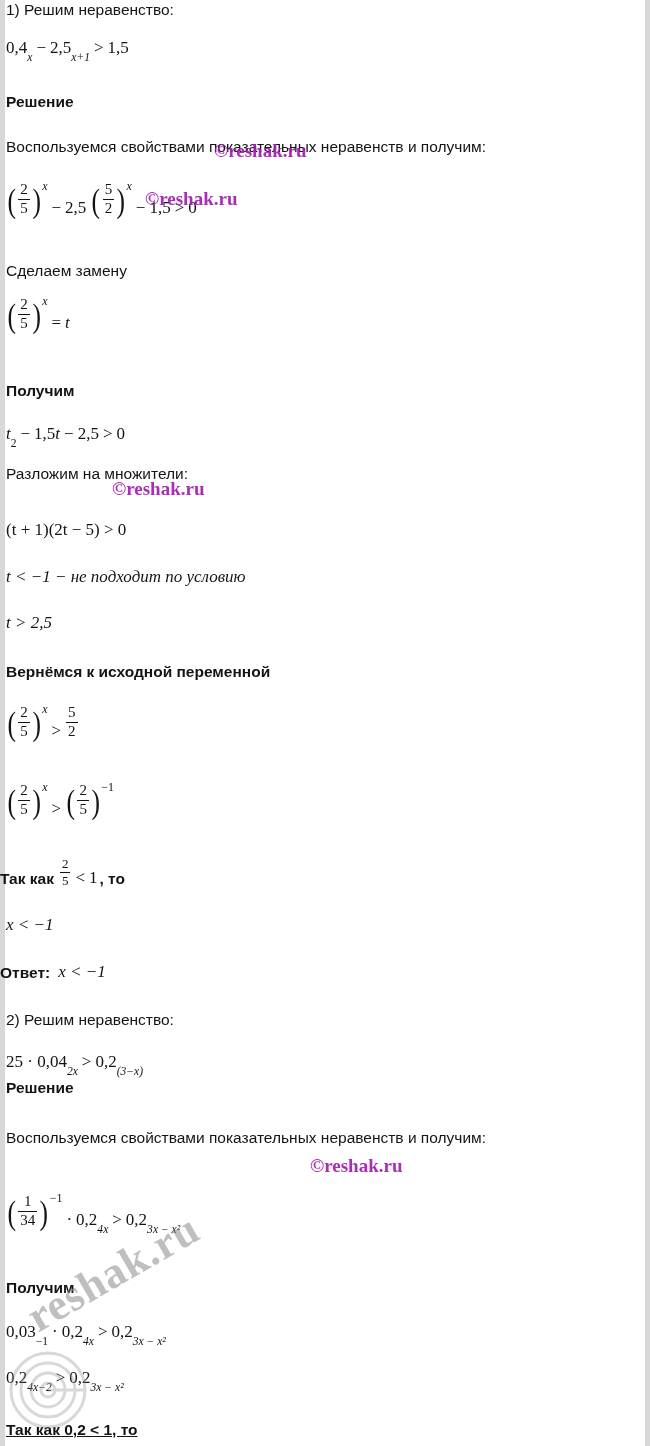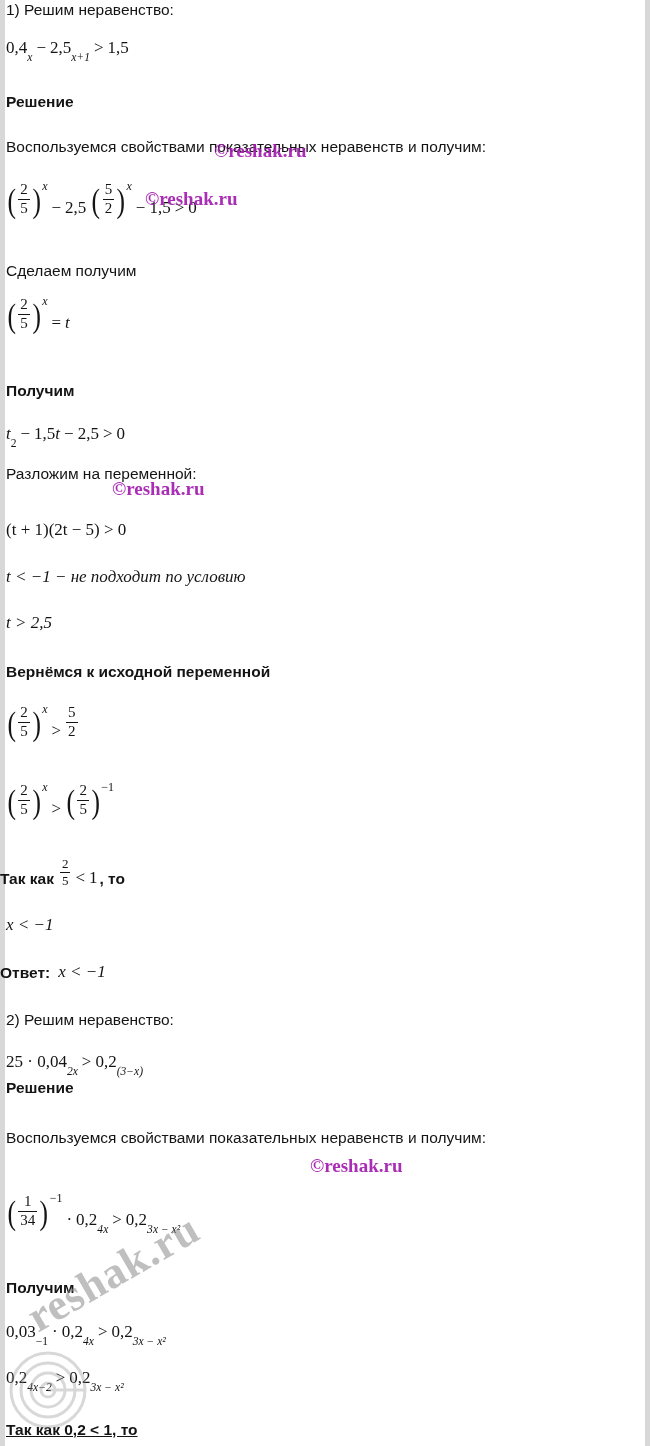--- a/index.html
+++ b/index.html
@@ -188,21 +188,21 @@
         </span>
         <span class="pr">)</span>
         <span class="expo">x</span>
       </span>
       <span class="op">−</span>
       <span class="nr">1,5</span>
       <span class="op">&gt;</span>
       <span class="nr">0</span>
     </div>
 
-    <div class="line txt" style="position:absolute; left:0; top:261px;">Сделаем получим</div>
+    <div class="line txt" style="position:absolute; left:0; top:261px;">Сделаем замену</div>
 
     <div class="mathline" style="position:absolute; left:6px; top:298px;">
       <span class="paren">
         <span class="pl">(</span>
         <span class="frac">
           <span class="num">2</span>
           <span class="den">5</span>
         </span>
         <span class="pr">)</span>
         <span class="expo">x</span>
@@ -218,21 +218,21 @@
         <sup class="nr">2</sup>
       <span class="op">−</span>
       <span class="nr">1,5</span>
         <span class="it">t</span>
       <span class="op">−</span>
       <span class="nr">2,5</span>
       <span class="op">&gt;</span>
       <span class="nr">0</span>
     </div>
 
-    <div class="line txt" style="position:absolute; left:0; top:464px;">Разложим на переменной:</div>
+    <div class="line txt" style="position:absolute; left:0; top:464px;">Разложим на множители:</div>
 
     <div class="mathline" style="position:absolute; left:6px; top:520px;">
       <span class="nr" style="font-style:normal;">(t + 1)(2t − 5) &gt; 0</span>
     </div>
 
     <div class="mathline" style="position:absolute; left:6px; top:567px;">
       <span class="it">t &lt; −1 − не подходит по условию</span>
     </div>
 
     <div class="mathline" style="position:absolute; left:6px; top:613px;">

